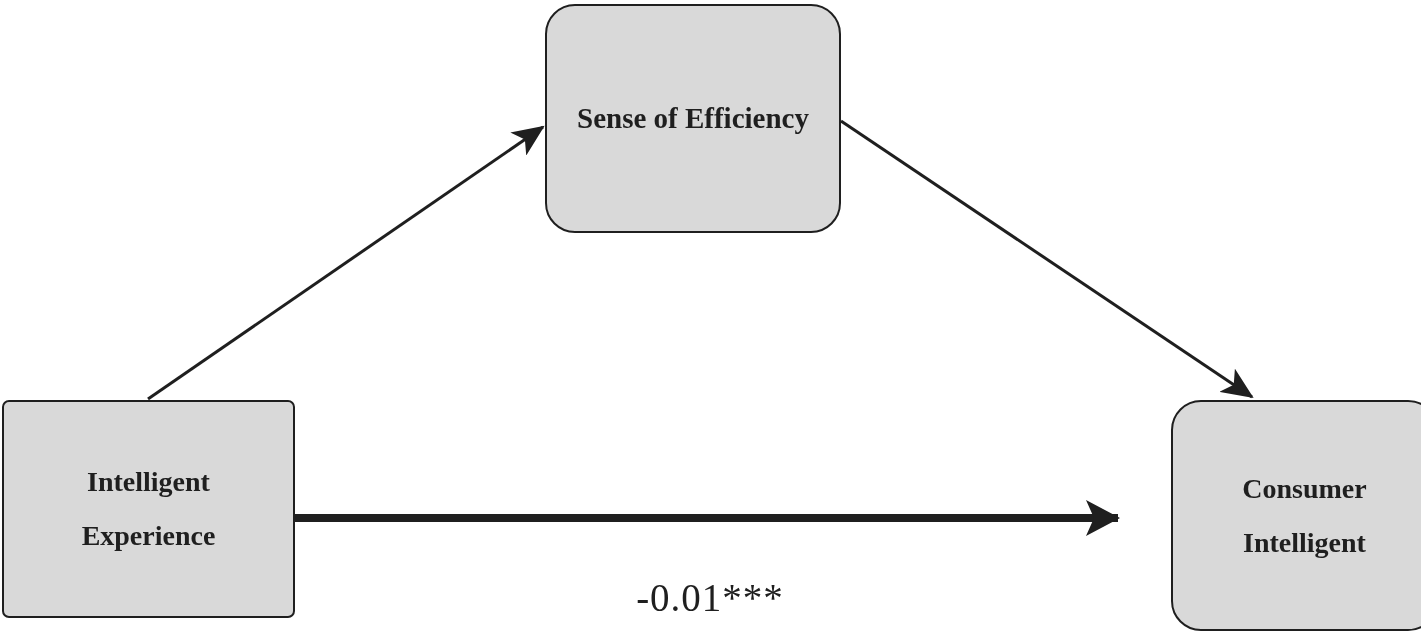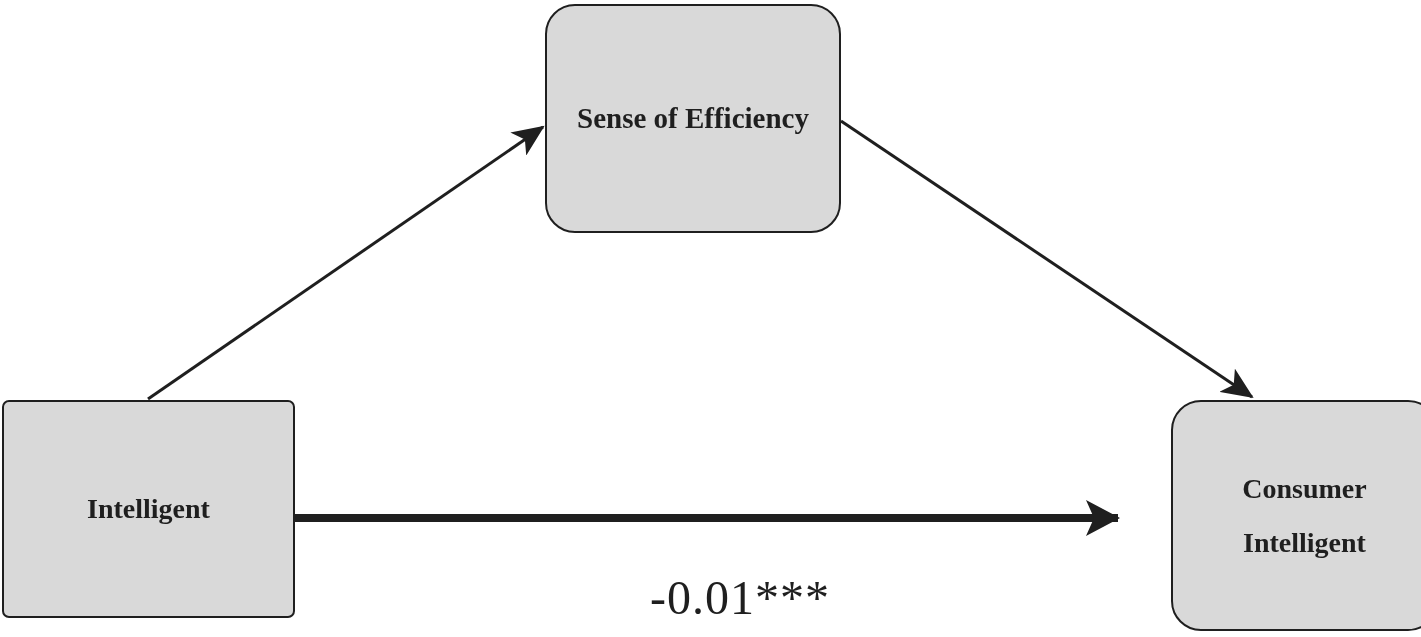--- a/index.html
+++ b/index.html
@@ -66,21 +66,21 @@
   .coef {
     position: absolute;
     color: #1f1f1f;
     font-size: 40px;
     letter-spacing: 1px;
     white-space: nowrap;
     transform: translate(-50%, -50%);
   }
   #coef-a { left: 258px;  top: 234px; }
   #coef-b { left: 1122px; top: 208px; }
-  #coef-c { left: 740px;  top: 597px; font-size: 48px; }
+  #coef-c { left: 710px;  top: 597px; font-size: 39px; }
 </style>
 </head>
 <body>
 
 <div class="canvas">
 
   <svg class="arrow-layer" viewBox="0 0 1421 637" xmlns="http://www.w3.org/2000/svg">
     <defs>
       <marker id="ah-thin" markerUnits="userSpaceOnUse" markerWidth="36" markerHeight="28" refX="30" refY="14" orient="auto">
         <polygon points="0,0 32,14 0,28 8,14" fill="#1f1f1f"></polygon>
@@ -93,20 +93,21 @@
     <line x1="841" y1="121" x2="1252" y2="397" stroke="#1f1f1f" stroke-width="3" marker-end="url(#ah-thin)"></line>
     <line x1="295" y1="518" x2="1118" y2="518" stroke="#1f1f1f" stroke-width="8" marker-end="url(#ah-thick)"></line>
   </svg>
 
   <div class="node" id="node-mediator">
     <span class="nline">Sense of Efficiency</span>
   </div>
 
   <div class="node" id="node-predictor">
     <span class="nline">Intelligent</span>
+    <span class="nline">Experience</span>
   </div>
 
   <div class="node" id="node-outcome">
     <span class="nline">Consumer</span>
     <span class="nline">Intelligent</span>
   </div>
 
   <div class="coef" id="coef-c">-0.01***</div>
 
 </div>

